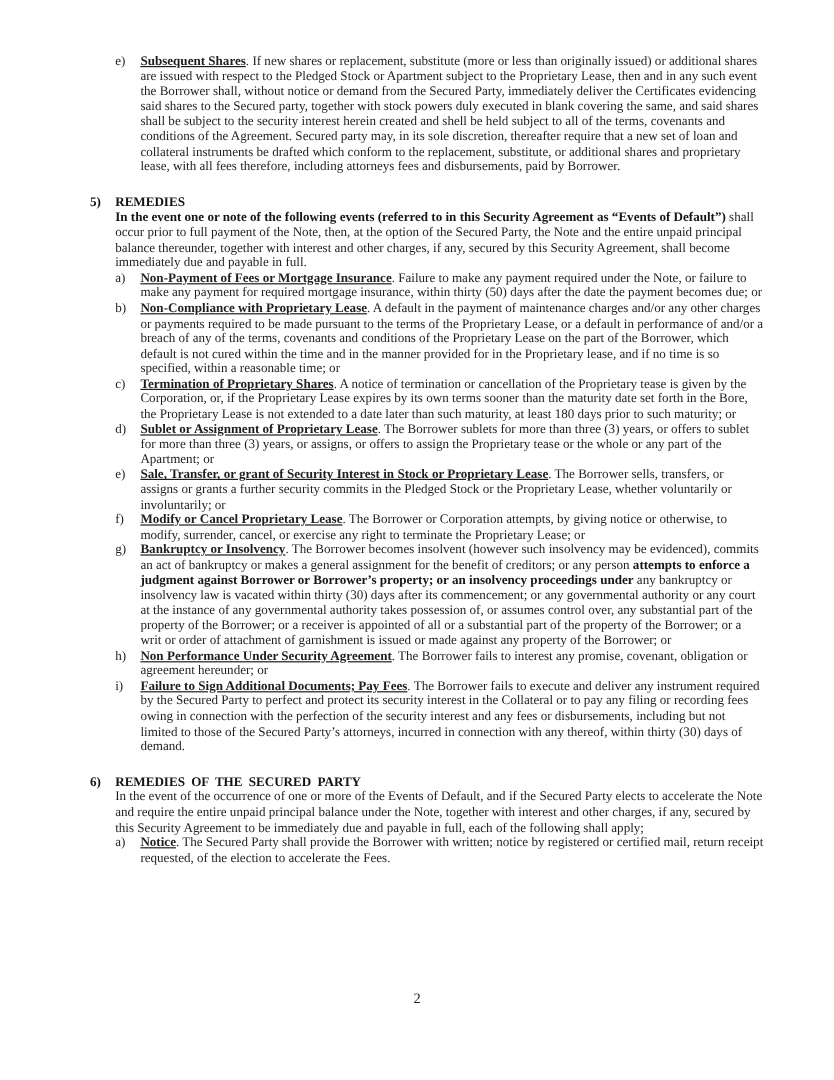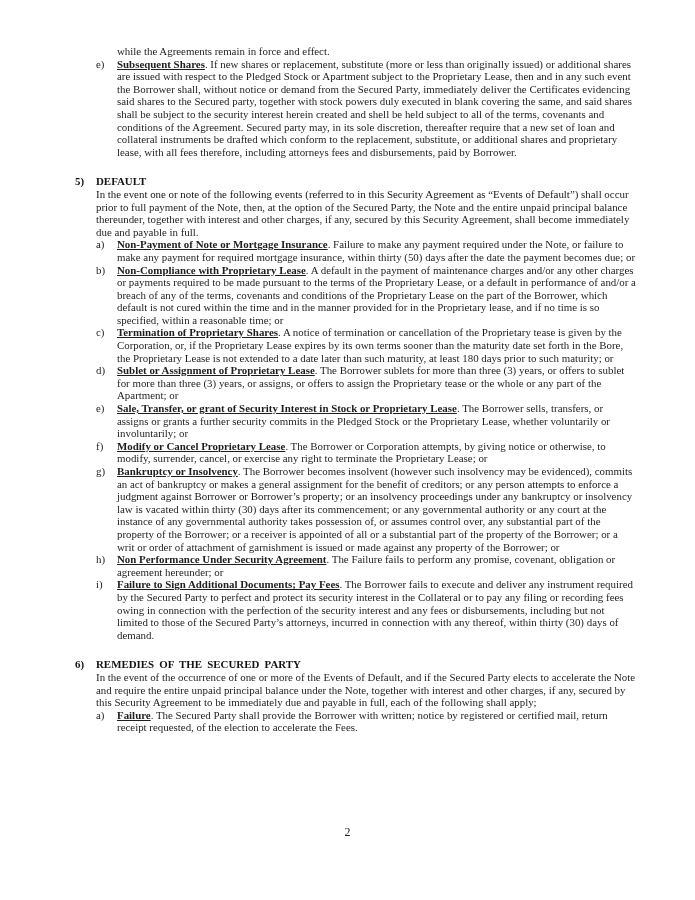--- a/index.html
+++ b/index.html
@@ -36,57 +36,54 @@
     word-spacing: 2.5px;
   }
   .sec-title > .marker {
     position: absolute;
     left: 0;
     top: 0;
     word-spacing: normal;
   }
   .sec-intro { padding-left: 21px; }
   .u { text-decoration: underline; font-weight: bold; }
-  .b { font-weight: normal; color: #161616; }
+  .b { font-weight: bold; color: #161616; }
   .pageno {
     position: absolute;
     top: 826px;
     left: 0;
     right: 0;
     text-align: center;
     font-size: 12px;
     color: #222222;
   }
 </style>
 </head>
 <body>
 
 <div class="page">
 
-  <div class="hang">
-    <span>while the Agreements remain in force and effect.</span>
-  </div>
 
   <div class="hang">
     <span class="marker">e)</span>
     <span class="u">Subsequent Shares</span><span>. If new shares or replacement, substitute (more or less than originally issued) or additional shares are issued with respect to the Pledged Stock or Apartment subject to the Proprietary Lease, then and in any such event the Borrower shall, without notice or demand from the Secured Party, immediately deliver the Certificates evidencing said shares to the Secured party, together with stock powers duly executed in blank covering the same, and said shares shall be subject to the security interest herein created and shell be held subject to all of the terms, covenants and conditions of the Agreement. Secured party may, in its sole discretion, thereafter require that a new set of loan and collateral instruments be drafted which conform to the replacement, substitute, or additional shares and proprietary lease, with all fees therefore, including attorneys fees and disbursements, paid by Borrower.</span>
   </div>
 
   <div class="sec">
     <div class="sec-title">
       <span class="marker">5)</span>
-      <span>DEFAULT</span>
+      <span>REMEDIES</span>
     </div>
     <div class="sec-intro">
       <span class="b">In the event one or note of the following events (referred to in this Security Agreement as “Events of Default”)</span><span> shall occur prior to full payment of the Note, then, at the option of the Secured Party, the Note and the entire unpaid principal balance thereunder, together with interest and other charges, if any, secured by this Security Agreement, shall become immediately due and payable in full.</span>
     </div>
 
     <div class="hang">
       <span class="marker">a)</span>
-      <span class="u">Non-Payment of Note or Mortgage Insurance</span><span>. Failure to make any payment required under the Note, or failure to make any payment for required mortgage insurance, within thirty (50) days after the date the payment becomes due; or</span>
+      <span class="u">Non-Payment of Fees or Mortgage Insurance</span><span>. Failure to make any payment required under the Note, or failure to make any payment for required mortgage insurance, within thirty (50) days after the date the payment becomes due; or</span>
     </div>
 
     <div class="hang">
       <span class="marker">b)</span>
       <span class="u">Non-Compliance with Proprietary Lease</span><span>. A default in the payment of maintenance charges and/or any other charges or payments required to be made pursuant to the terms of the Proprietary Lease, or a default in performance of and/or a breach of any of the terms, covenants and conditions of the Proprietary Lease on the part of the Borrower, which default is not cured within the time and in the manner provided for in the Proprietary lease, and if no time is so specified, within a reasonable time; or</span>
     </div>
 
     <div class="hang">
       <span class="marker">c)</span>
       <span class="u">Termination of Proprietary Shares</span><span>. A notice of termination or cancellation of the Proprietary tease is given by the Corporation, or, if the Proprietary Lease expires by its own terms sooner than the maturity date set forth in the Bore, the Proprietary Lease is not extended to a date later than such maturity, at least 180 days prior to such maturity; or</span>
@@ -107,39 +104,39 @@
       <span class="u">Modify or Cancel Proprietary Lease</span><span>. The Borrower or Corporation attempts, by giving notice or otherwise, to modify, surrender, cancel, or exercise any right to terminate the Proprietary Lease; or</span>
     </div>
 
     <div class="hang">
       <span class="marker">g)</span>
       <span class="u">Bankruptcy or Insolvency</span><span>. The Borrower becomes insolvent (however such insolvency may be evidenced), commits an act of bankruptcy or makes a general assignment for the benefit of creditors; or any person </span><span class="b">attempts to enforce a judgment against Borrower or Borrower’s property; or an insolvency proceedings under</span><span> any bankruptcy or insolvency law is vacated within thirty (30) days after its commencement; or any governmental authority or any court at the instance of any governmental authority takes possession of, or assumes control over, any substantial part of the property of the Borrower; or a receiver is appointed of all or a substantial part of the property of the Borrower; or a writ or order of attachment of garnishment is issued or made against any property of the Borrower; or</span>
     </div>
 
     <div class="hang">
       <span class="marker">h)</span>
-      <span class="u">Non Performance Under Security Agreement</span><span>. The Failure fails to perform any promise, covenant, obligation or agreement hereunder; or</span>
+      <span class="u">Non Performance Under Security Agreement</span><span>. The Borrower fails to interest any promise, covenant, obligation or agreement hereunder; or</span>
     </div>
 
     <div class="hang">
       <span class="marker">i)</span>
       <span class="u">Failure to Sign Additional Documents; Pay Fees</span><span>. The Borrower fails to execute and deliver any instrument required by the Secured Party to perfect and protect its security interest in the Collateral or to pay any filing or recording fees owing in connection with the perfection of the security interest and any fees or disbursements, including but not limited to those of the Secured Party’s attorneys, incurred in connection with any thereof, within thirty (30) days of demand.</span>
     </div>
   </div>
 
   <div class="sec">
     <div class="sec-title">
       <span class="marker">6)</span>
       <span>REMEDIES OF THE SECURED PARTY</span>
     </div>
     <div class="sec-intro">
       <span>In the event of the occurrence of one or more of the Events of Default, and if the Secured Party elects to accelerate the Note and require the entire unpaid principal balance under the Note, together with interest and other charges, if any, secured by this Security Agreement to be immediately due and payable in full, each of the following shall apply;</span>
     </div>
 
     <div class="hang">
       <span class="marker">a)</span>
-      <span class="u">Failure</span><span>. The Secured Party shall provide the Borrower with written; notice by registered or certified mail, return receipt requested, of the election to accelerate the Fees.</span>
+      <span class="u">Notice</span><span>. The Secured Party shall provide the Borrower with written; notice by registered or certified mail, return receipt requested, of the election to accelerate the Fees.</span>
     </div>
   </div>
 
   <div class="pageno">2</div>
 
 </div>
 
 </body></html>

